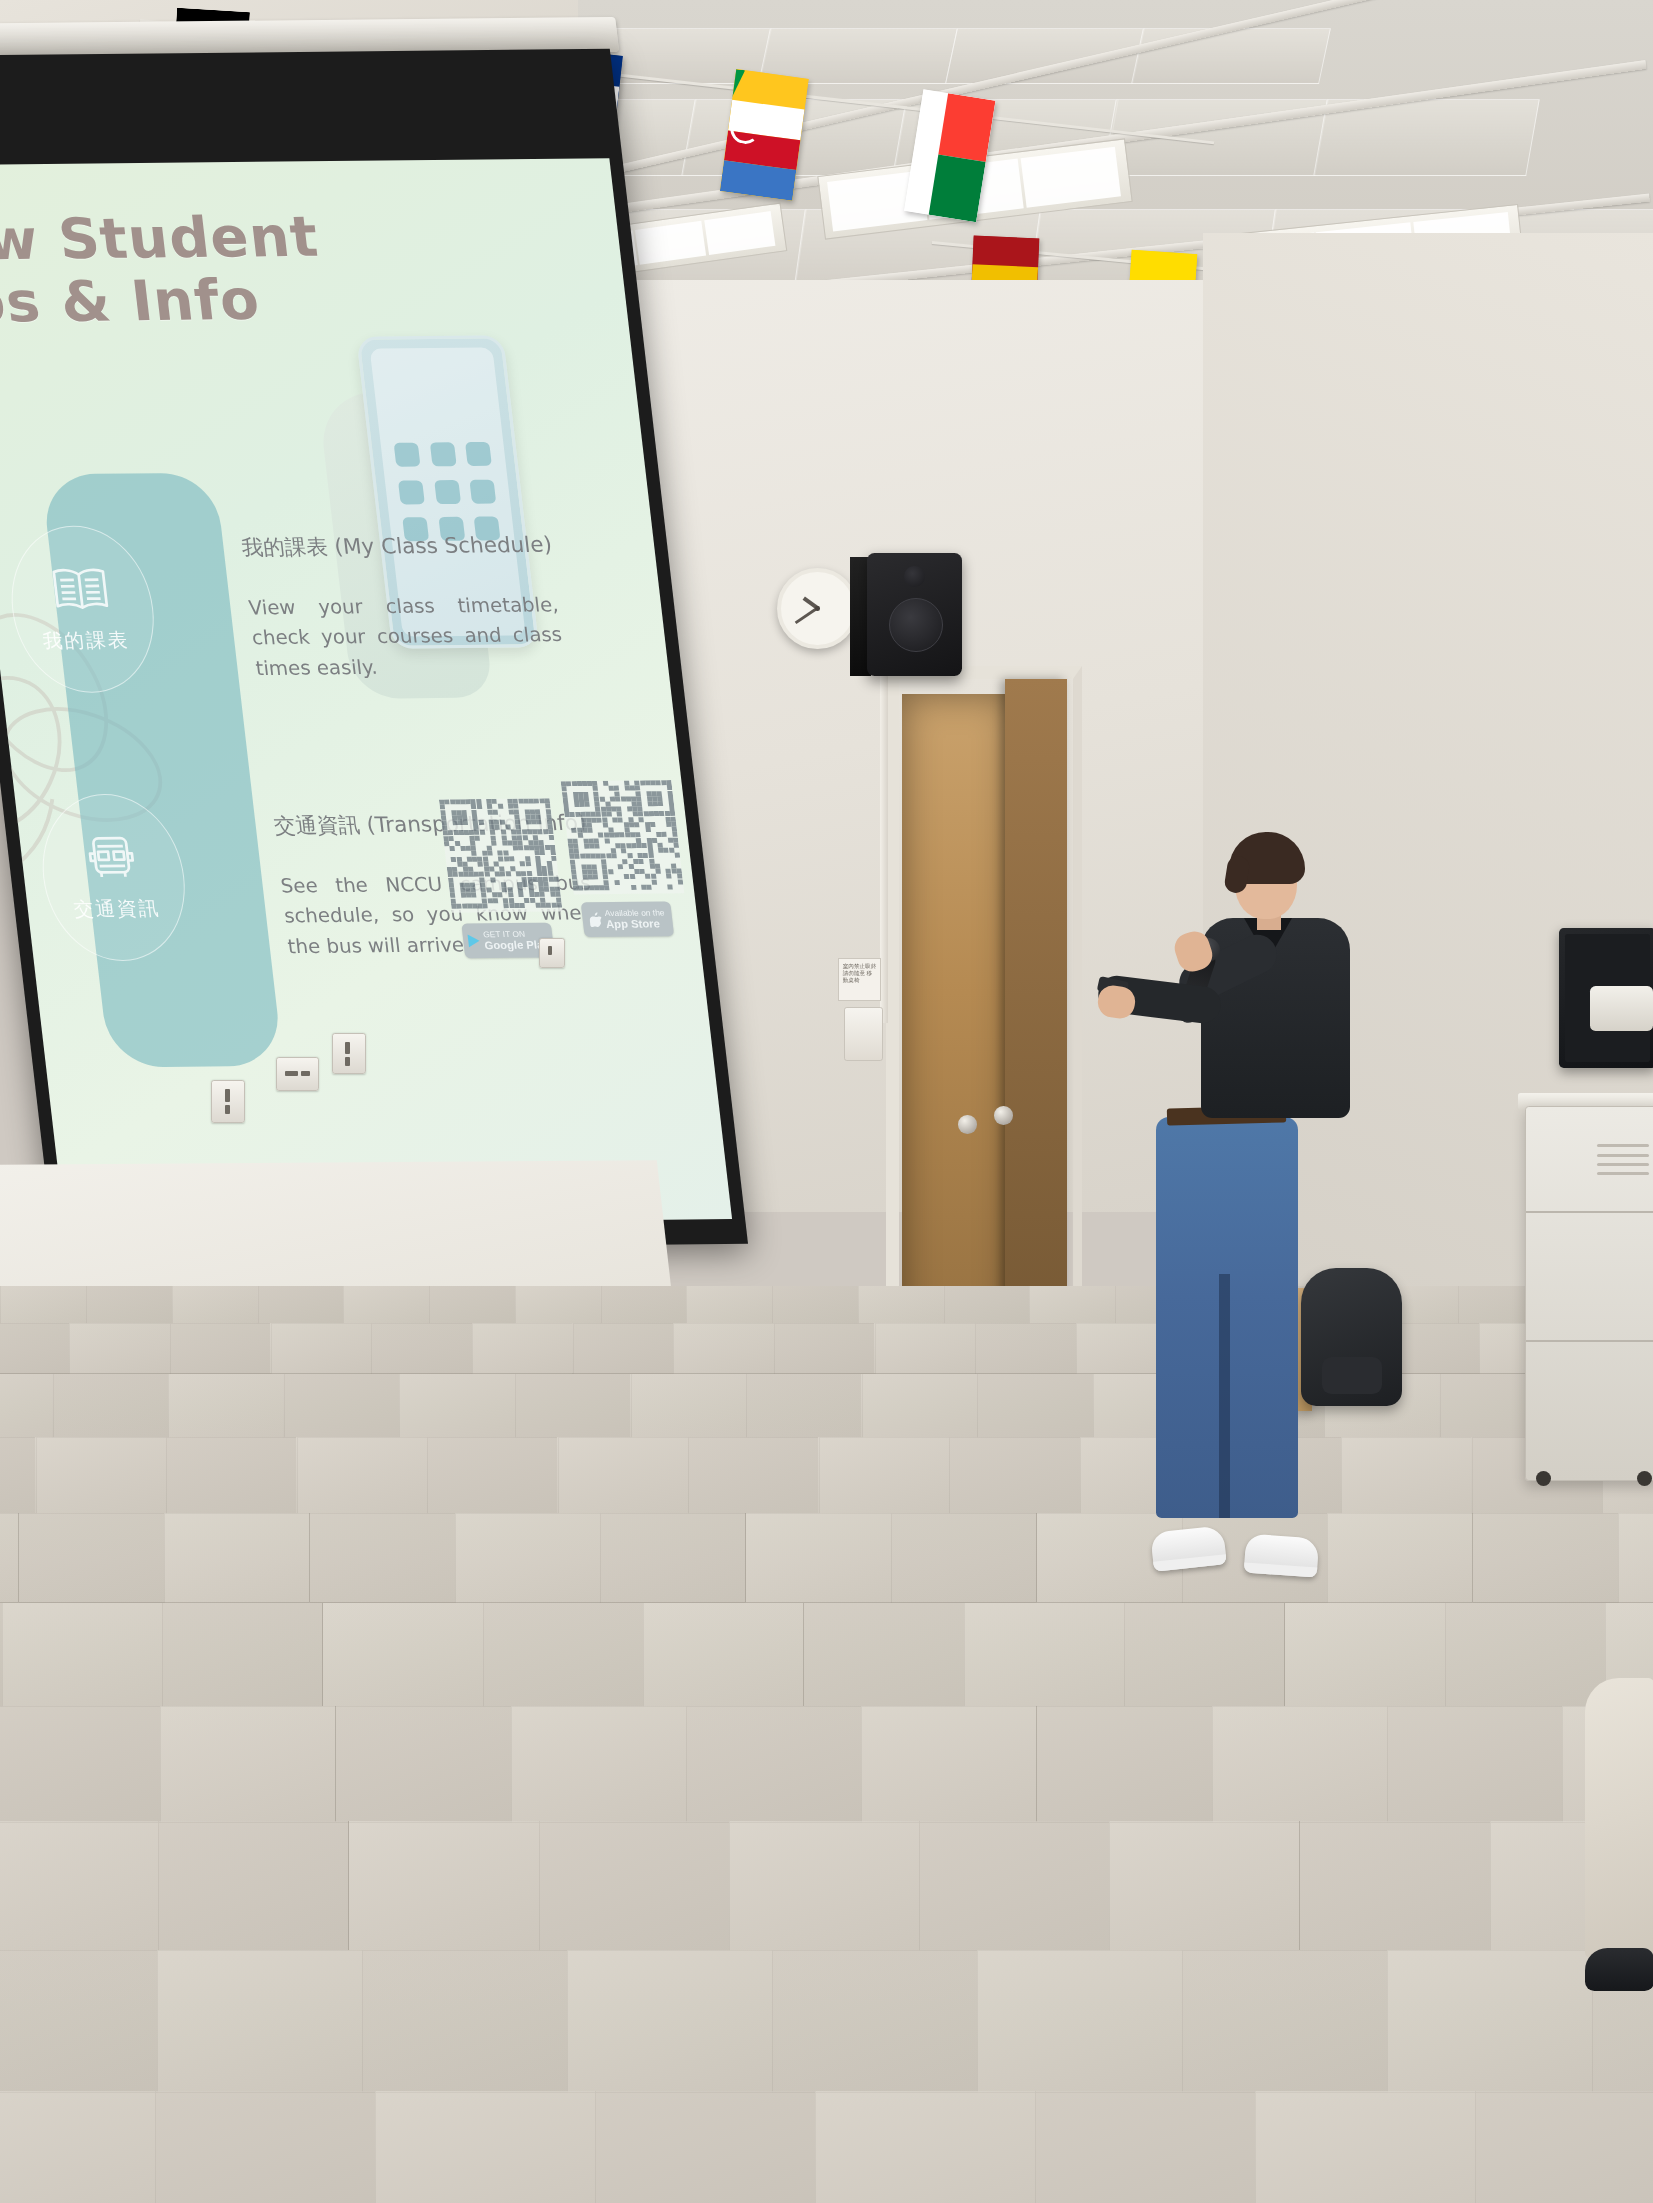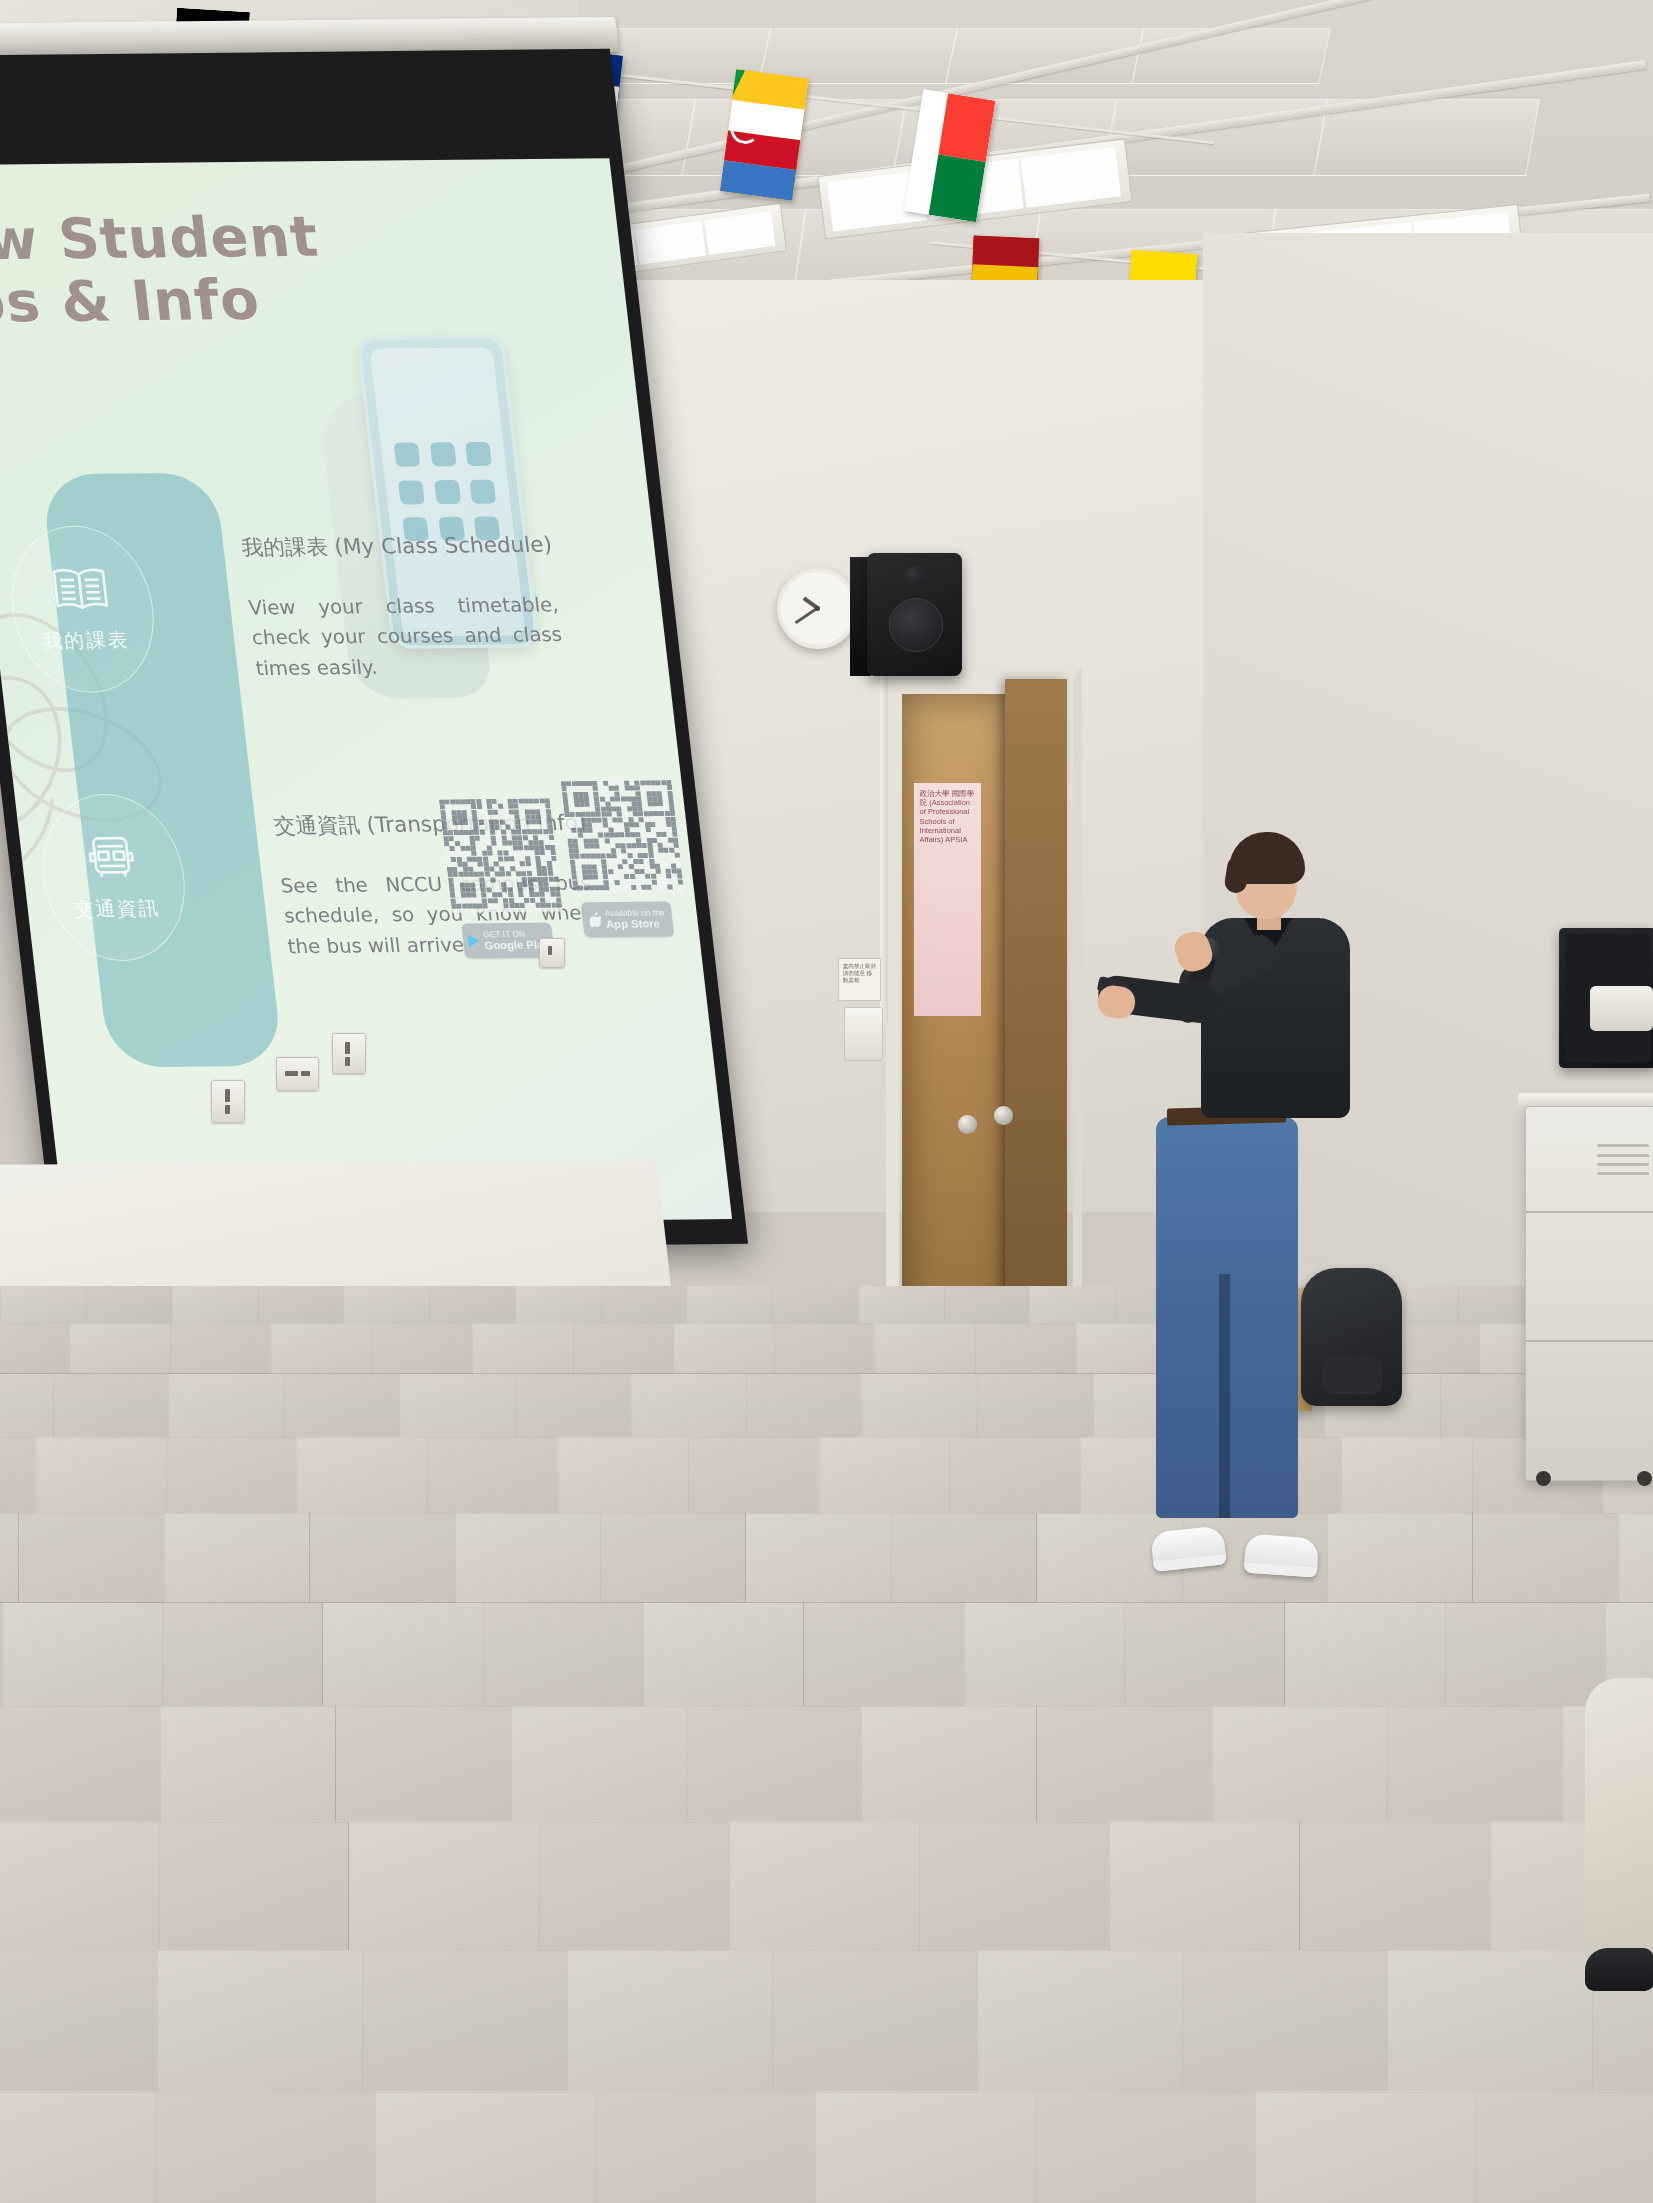--- a/index.html
+++ b/index.html
@@ -505,21 +505,20 @@
         <div class="band" style="top:67%;height:33%;background:#0073cf"></div>
         <div class="star" style="left:26px;top:47px;font-size:11.2px;color:#0073cf">★</div>
       </div>
     </div>
 
   <div class="wall-back"></div>
   <div class="wall-right"></div>
 
   <div class="door-frame"></div>
   <div class="doorway"></div>
-  <div class="door-poster">政治大學 國際學院 (Association of Professional Schools of International Affairs) APSIA</div>
   <div class="door-leaf"></div>
   <div class="knob" style="left:994px;top:1106px;"></div>
   <div class="knob" style="left:958px;top:1115px;"></div>
 
   <div class="conduit"></div>
   <div class="wallsign">室內禁止吸菸 請勿隨意 移動桌椅</div>
   <div class="switchplate"></div>
 
   <div class="clock">
     <div class="hand-h" style="left:50%;top:26%;width:3.7px;height:24%;margin-left:-1.9px;transform:rotate(-54deg);"></div>

